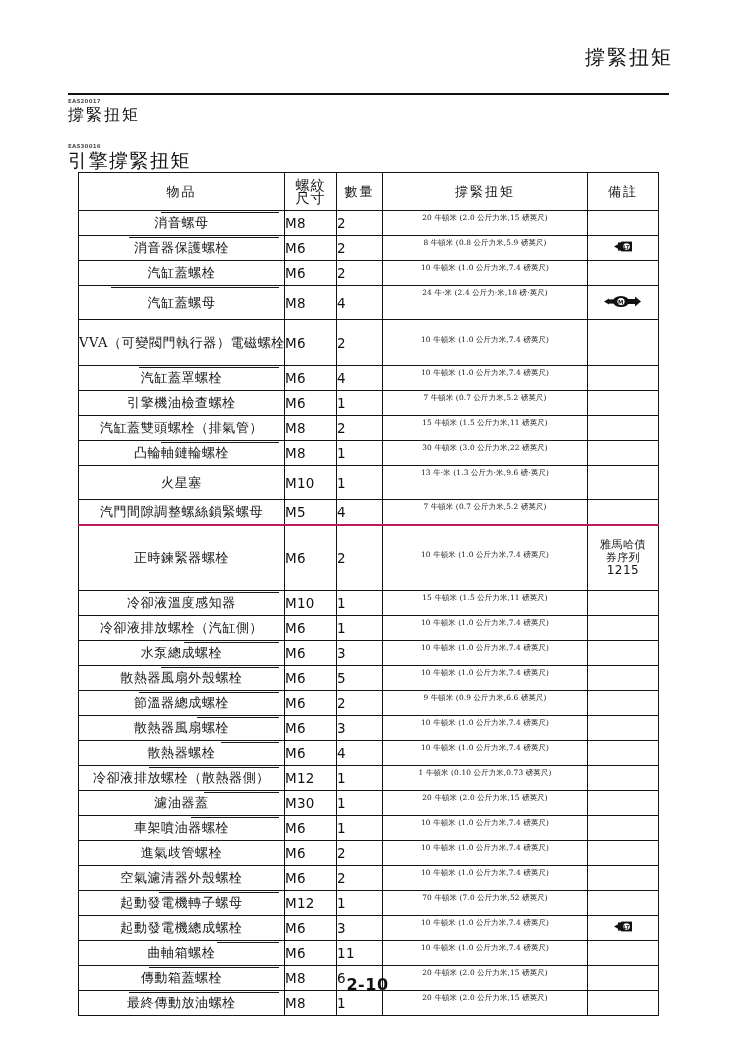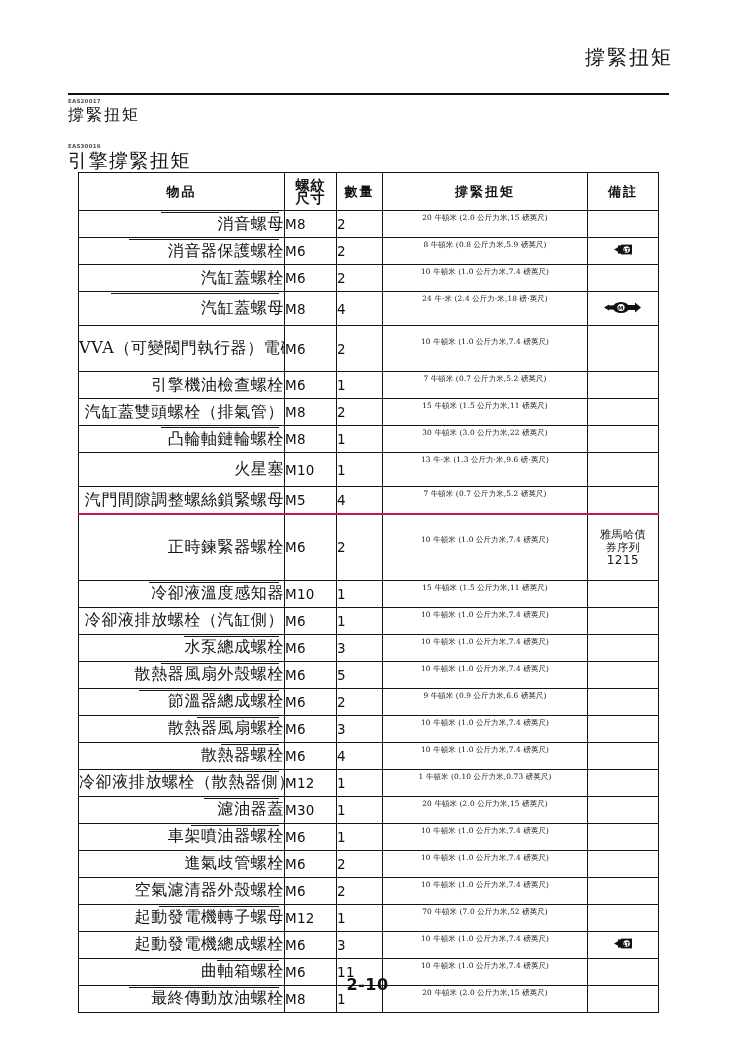--- a/index.html
+++ b/index.html
@@ -85,50 +85,50 @@
   }
   col.c-item   { width: 206px; }
   col.c-thread { width: 52px; }
   col.c-qty    { width: 46px; }
   col.c-torque { width: 205px; }
   col.c-remark { width: 71px; }
 
   thead th {
     height: 38px;
     font-size: 13px;
-    font-weight: bold;
+    font-weight: normal;
     letter-spacing: 2px;
     text-align: center;
     color: #111;
   }
   thead th.h-thread { font-size: 14px; line-height: 13px; letter-spacing: 1px; }
 
   tbody tr { height: 25px; }
   tbody td.item {
-    font-size: 16px;
+    font-size: 13px;
     letter-spacing: .6px;
     padding-left: 0;
-    text-align: right;
+    text-align: center;
     color: #131313;
     white-space: nowrap;
     overflow: hidden;
   }
   tbody td.thread,
   tbody td.qty {
     text-align: left;
     font-family: "DejaVu Sans", "Liberation Sans", sans-serif;
     font-size: 13.5px;
     color: #101010;
     letter-spacing: .3px;
   }
   tbody td.torque {
     font-size: 7.4px;
     letter-spacing: .15px;
     text-align: center;
-    padding: 15px 6px;
+    padding: 6px 6px;
     line-height: 9px;
     color: #141414;
     vertical-align: top;
     padding-top: 2px;
   }
   tbody td.torque.mid { vertical-align: middle; padding-top: 0; }
   tbody td.remark {
     text-align: center;
     font-size: 11px;
     line-height: 13px;
@@ -254,20 +254,27 @@
                 </svg></span></td>
           </tr>
           <tr class=" tall">
             <td class="item">VVA（可變閥門執行器）電磁螺栓</td>
             <td class="thread">M6</td>
             <td class="qty">2</td>
             <td class="torque mid">10 牛頓米 (1.0 公斤力米,7.4 磅英尺)</td>
             <td class="remark"></td>
           </tr>
           <tr>
+            <td class="item">汽缸蓋罩螺栓<span class="stroke" style="left: 60px; width: 140px;"></span></td>
+            <td class="thread">M6</td>
+            <td class="qty">4</td>
+            <td class="torque">10 牛頓米 (1.0 公斤力米,7.4 磅英尺)</td>
+            <td class="remark"></td>
+          </tr>
+          <tr>
             <td class="item">引擎機油檢查螺栓</td>
             <td class="thread">M6</td>
             <td class="qty">1</td>
             <td class="torque">7 牛頓米 (0.7 公斤力米,5.2 磅英尺)</td>
             <td class="remark"></td>
           </tr>
           <tr>
             <td class="item">汽缸蓋雙頭螺栓（排氣管）</td>
             <td class="thread">M8</td>
             <td class="qty">2</td>
@@ -409,20 +416,27 @@
                 </svg></span></td>
           </tr>
           <tr>
             <td class="item">曲軸箱螺栓<span class="stroke" style="left: 138px; width: 62px;"></span></td>
             <td class="thread">M6</td>
             <td class="qty">11</td>
             <td class="torque">10 牛頓米 (1.0 公斤力米,7.4 磅英尺)</td>
             <td class="remark"></td>
           </tr>
           <tr>
+            <td class="item">傳動箱蓋螺栓<span class="stroke" style="left: 70px; width: 130px;"></span></td>
+            <td class="thread">M8</td>
+            <td class="qty">6</td>
+            <td class="torque">20 牛頓米 (2.0 公斤力米,15 磅英尺)</td>
+            <td class="remark"></td>
+          </tr>
+          <tr>
             <td class="item">最終傳動放油螺栓<span class="stroke" style="left: 50px; width: 150px;"></span></td>
             <td class="thread">M8</td>
             <td class="qty">1</td>
             <td class="torque">20 牛頓米 (2.0 公斤力米,15 磅英尺)</td>
             <td class="remark"></td>
           </tr>
         </tbody>
     </table>
   </div>
 

